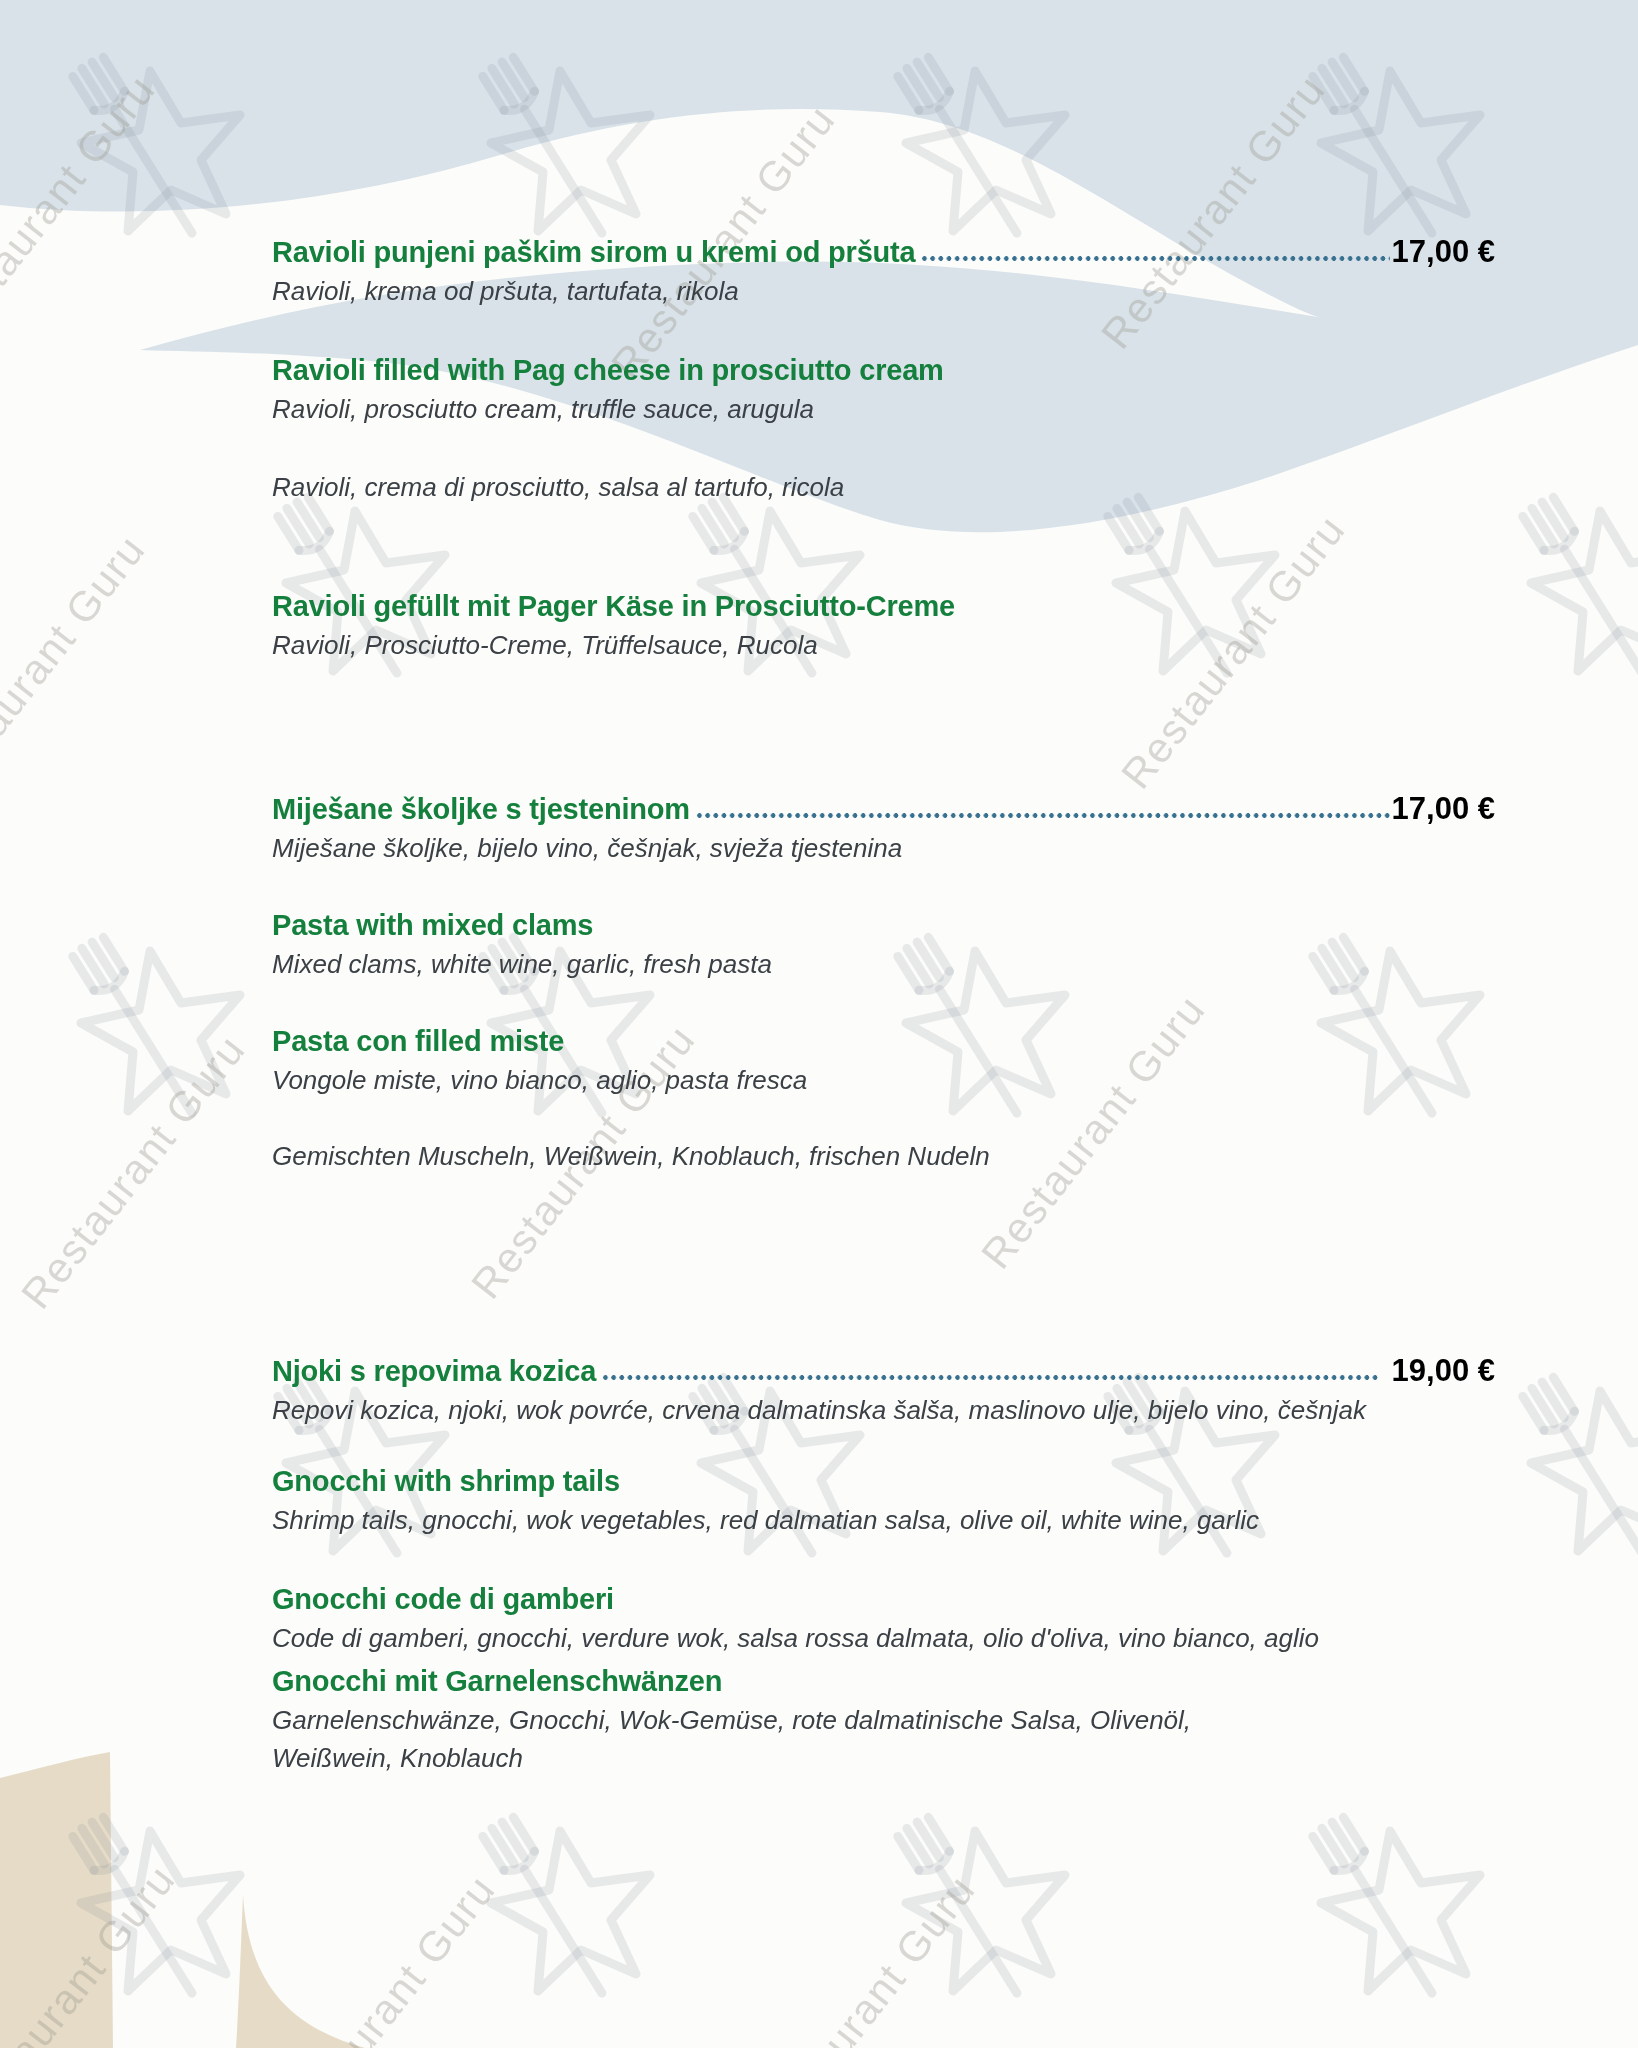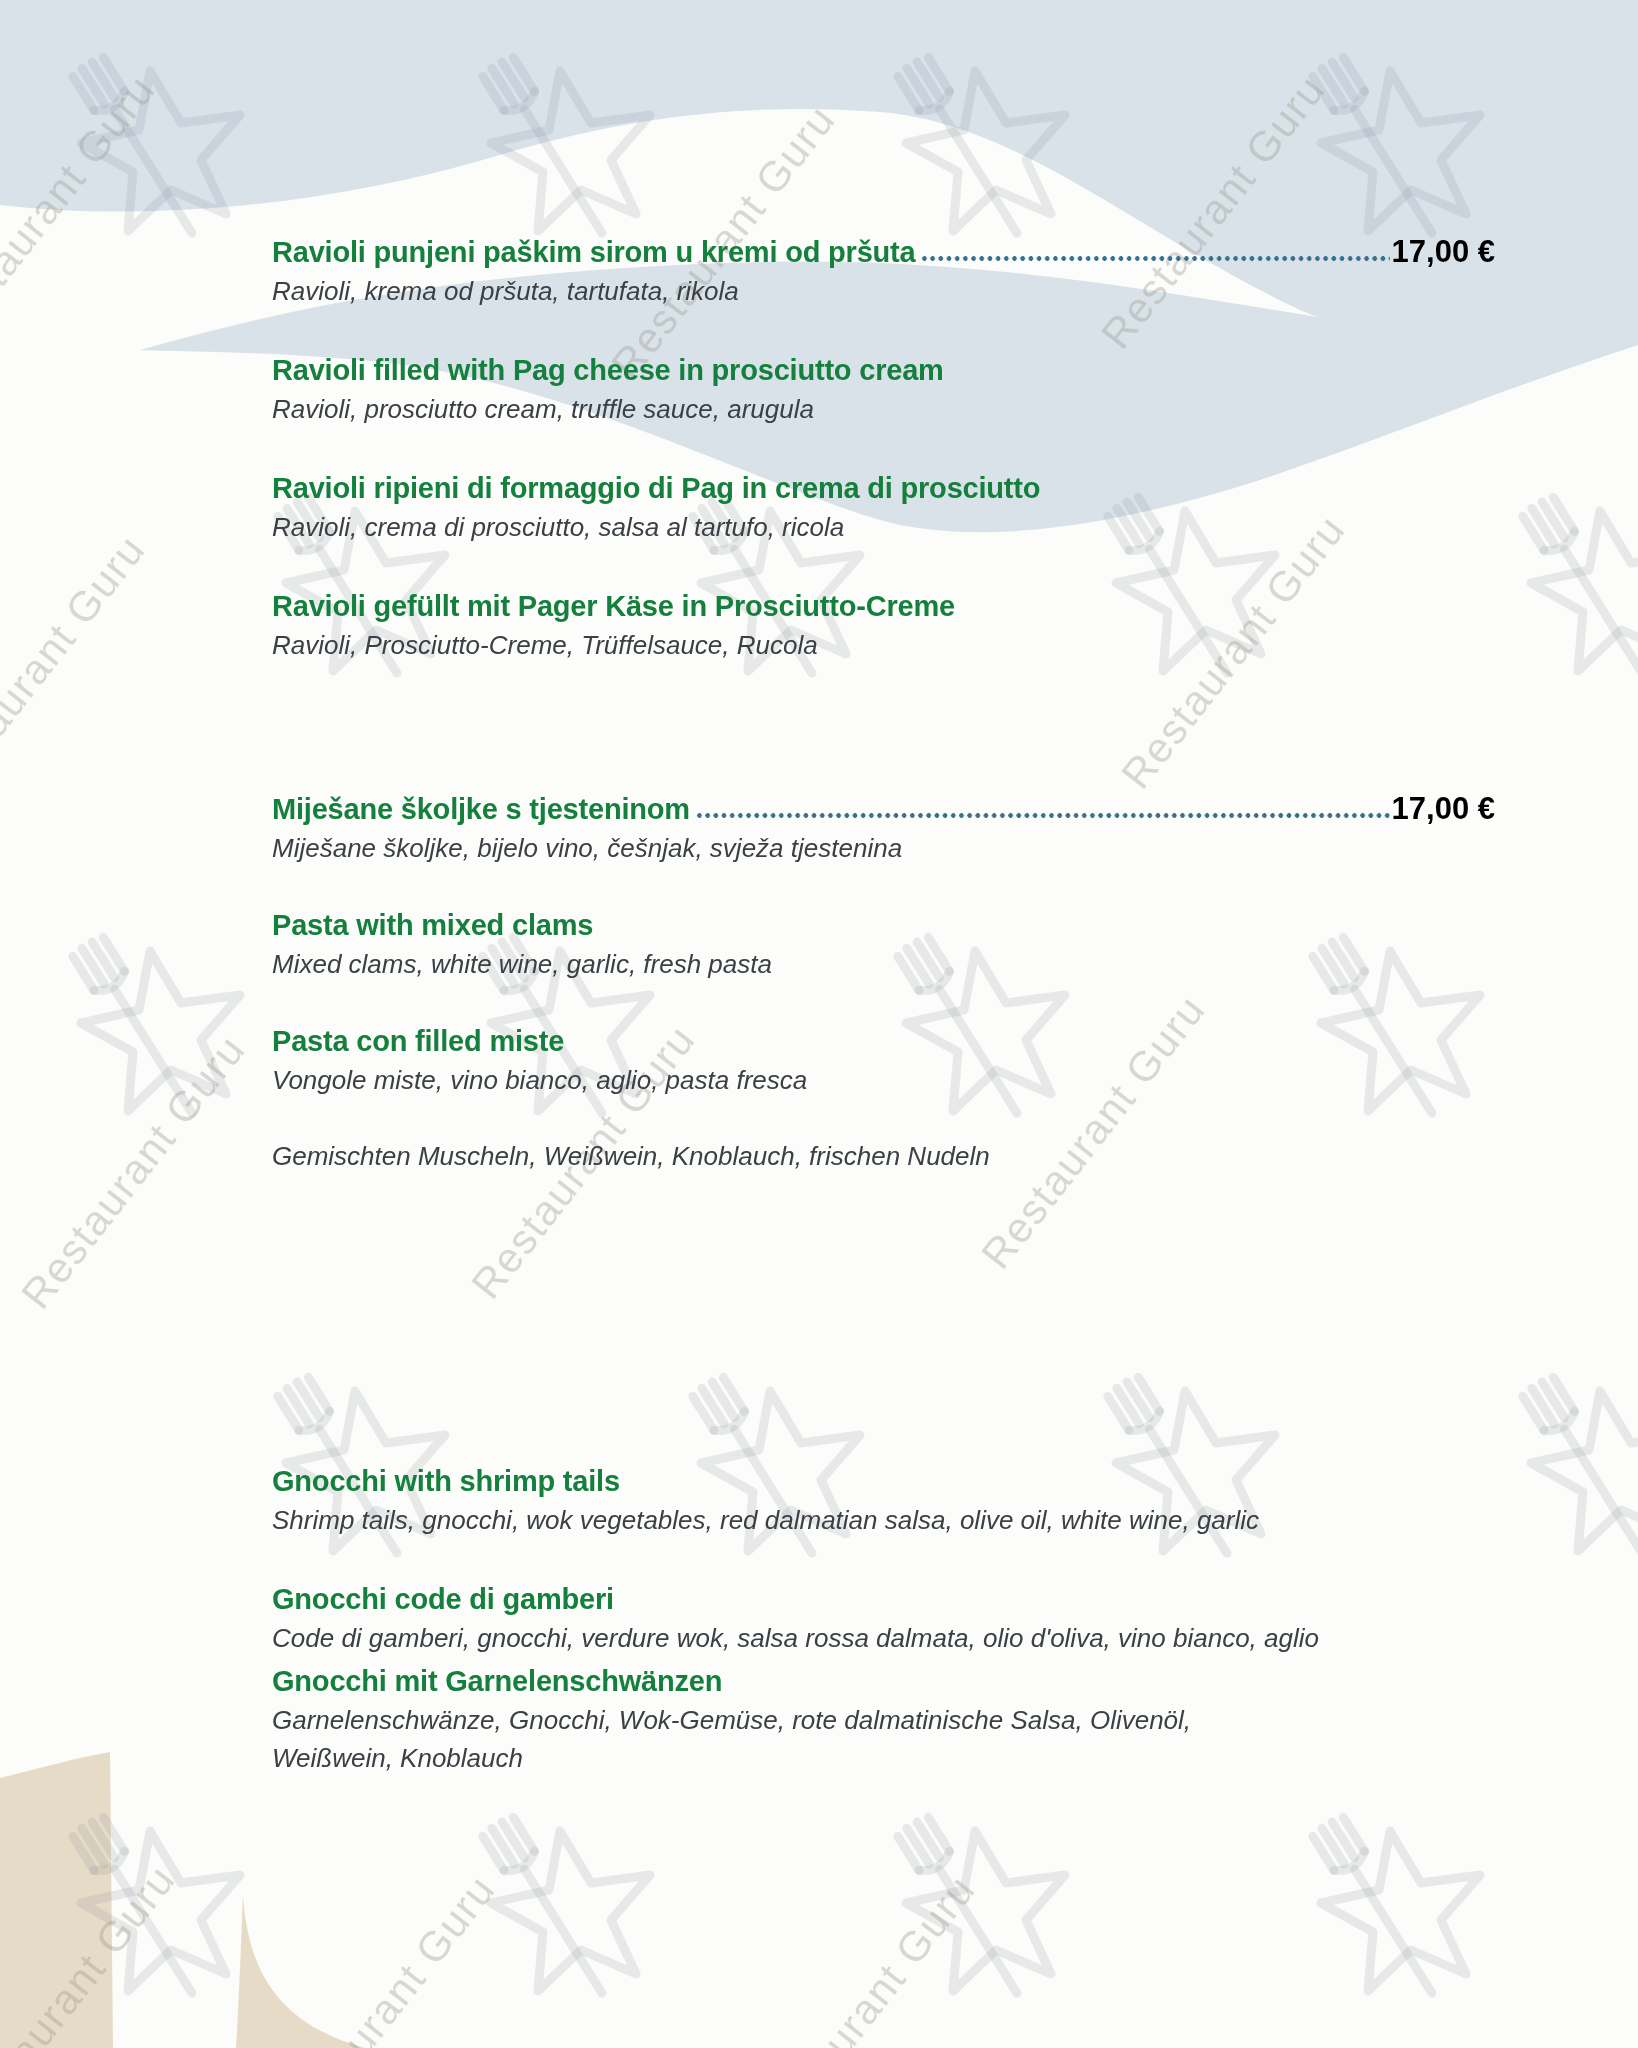--- a/index.html
+++ b/index.html
@@ -140,23 +140,20 @@
   </div>
 
   <div class="block" style="top:350px">
     <div class="title-row">
         <span class="title">Ravioli filled with Pag cheese in prosciutto cream</span>
       </div>
     <div class="desc">Ravioli, prosciutto cream, truffle sauce, arugula</div>
   </div>
 
   <div class="block" style="top:468px">
-    <div class="title-row">
-        <span class="title">Ravioli ripieni di formaggio di Pag in crema di prosciutto</span>
-      </div>
     <div class="desc">Ravioli, crema di prosciutto, salsa al tartufo, ricola</div>
   </div>
 
   <div class="block" style="top:586px">
     <div class="title-row">
         <span class="title">Ravioli gefüllt mit Pager Käse in Prosciutto-Creme</span>
       </div>
     <div class="desc">Ravioli, Prosciutto-Creme, Trüffelsauce, Rucola</div>
   </div>
 
@@ -180,20 +177,28 @@
     <div class="title-row">
         <span class="title">Pasta con filled miste</span>
       </div>
     <div class="desc">Vongole miste, vino bianco, aglio, pasta fresca</div>
   </div>
 
   <div class="block" style="top:1137px">
     <div class="desc">Gemischten Muscheln, Weißwein, Knoblauch, frischen Nudeln</div>
   </div>
 
+  <div class="block" style="top:1351px">
+    <div class="title-row">
+      <span class="title">Njoki s repovima kozica</span>
+      <span class="dots"></span>
+      <span class="price gap">19,00 €</span>
+    </div>
+    <div class="desc">Repovi kozica, njoki, wok povrće, crvena dalmatinska šalša, maslinovo ulje, bijelo vino, češnjak</div>
+  </div>
 
   <div class="block" style="top:1461px">
     <div class="title-row">
         <span class="title">Gnocchi with shrimp tails</span>
       </div>
     <div class="desc">Shrimp tails, gnocchi, wok vegetables, red dalmatian salsa, olive oil, white wine, garlic</div>
   </div>
 
   <div class="block" style="top:1579px">
     <div class="title-row">

